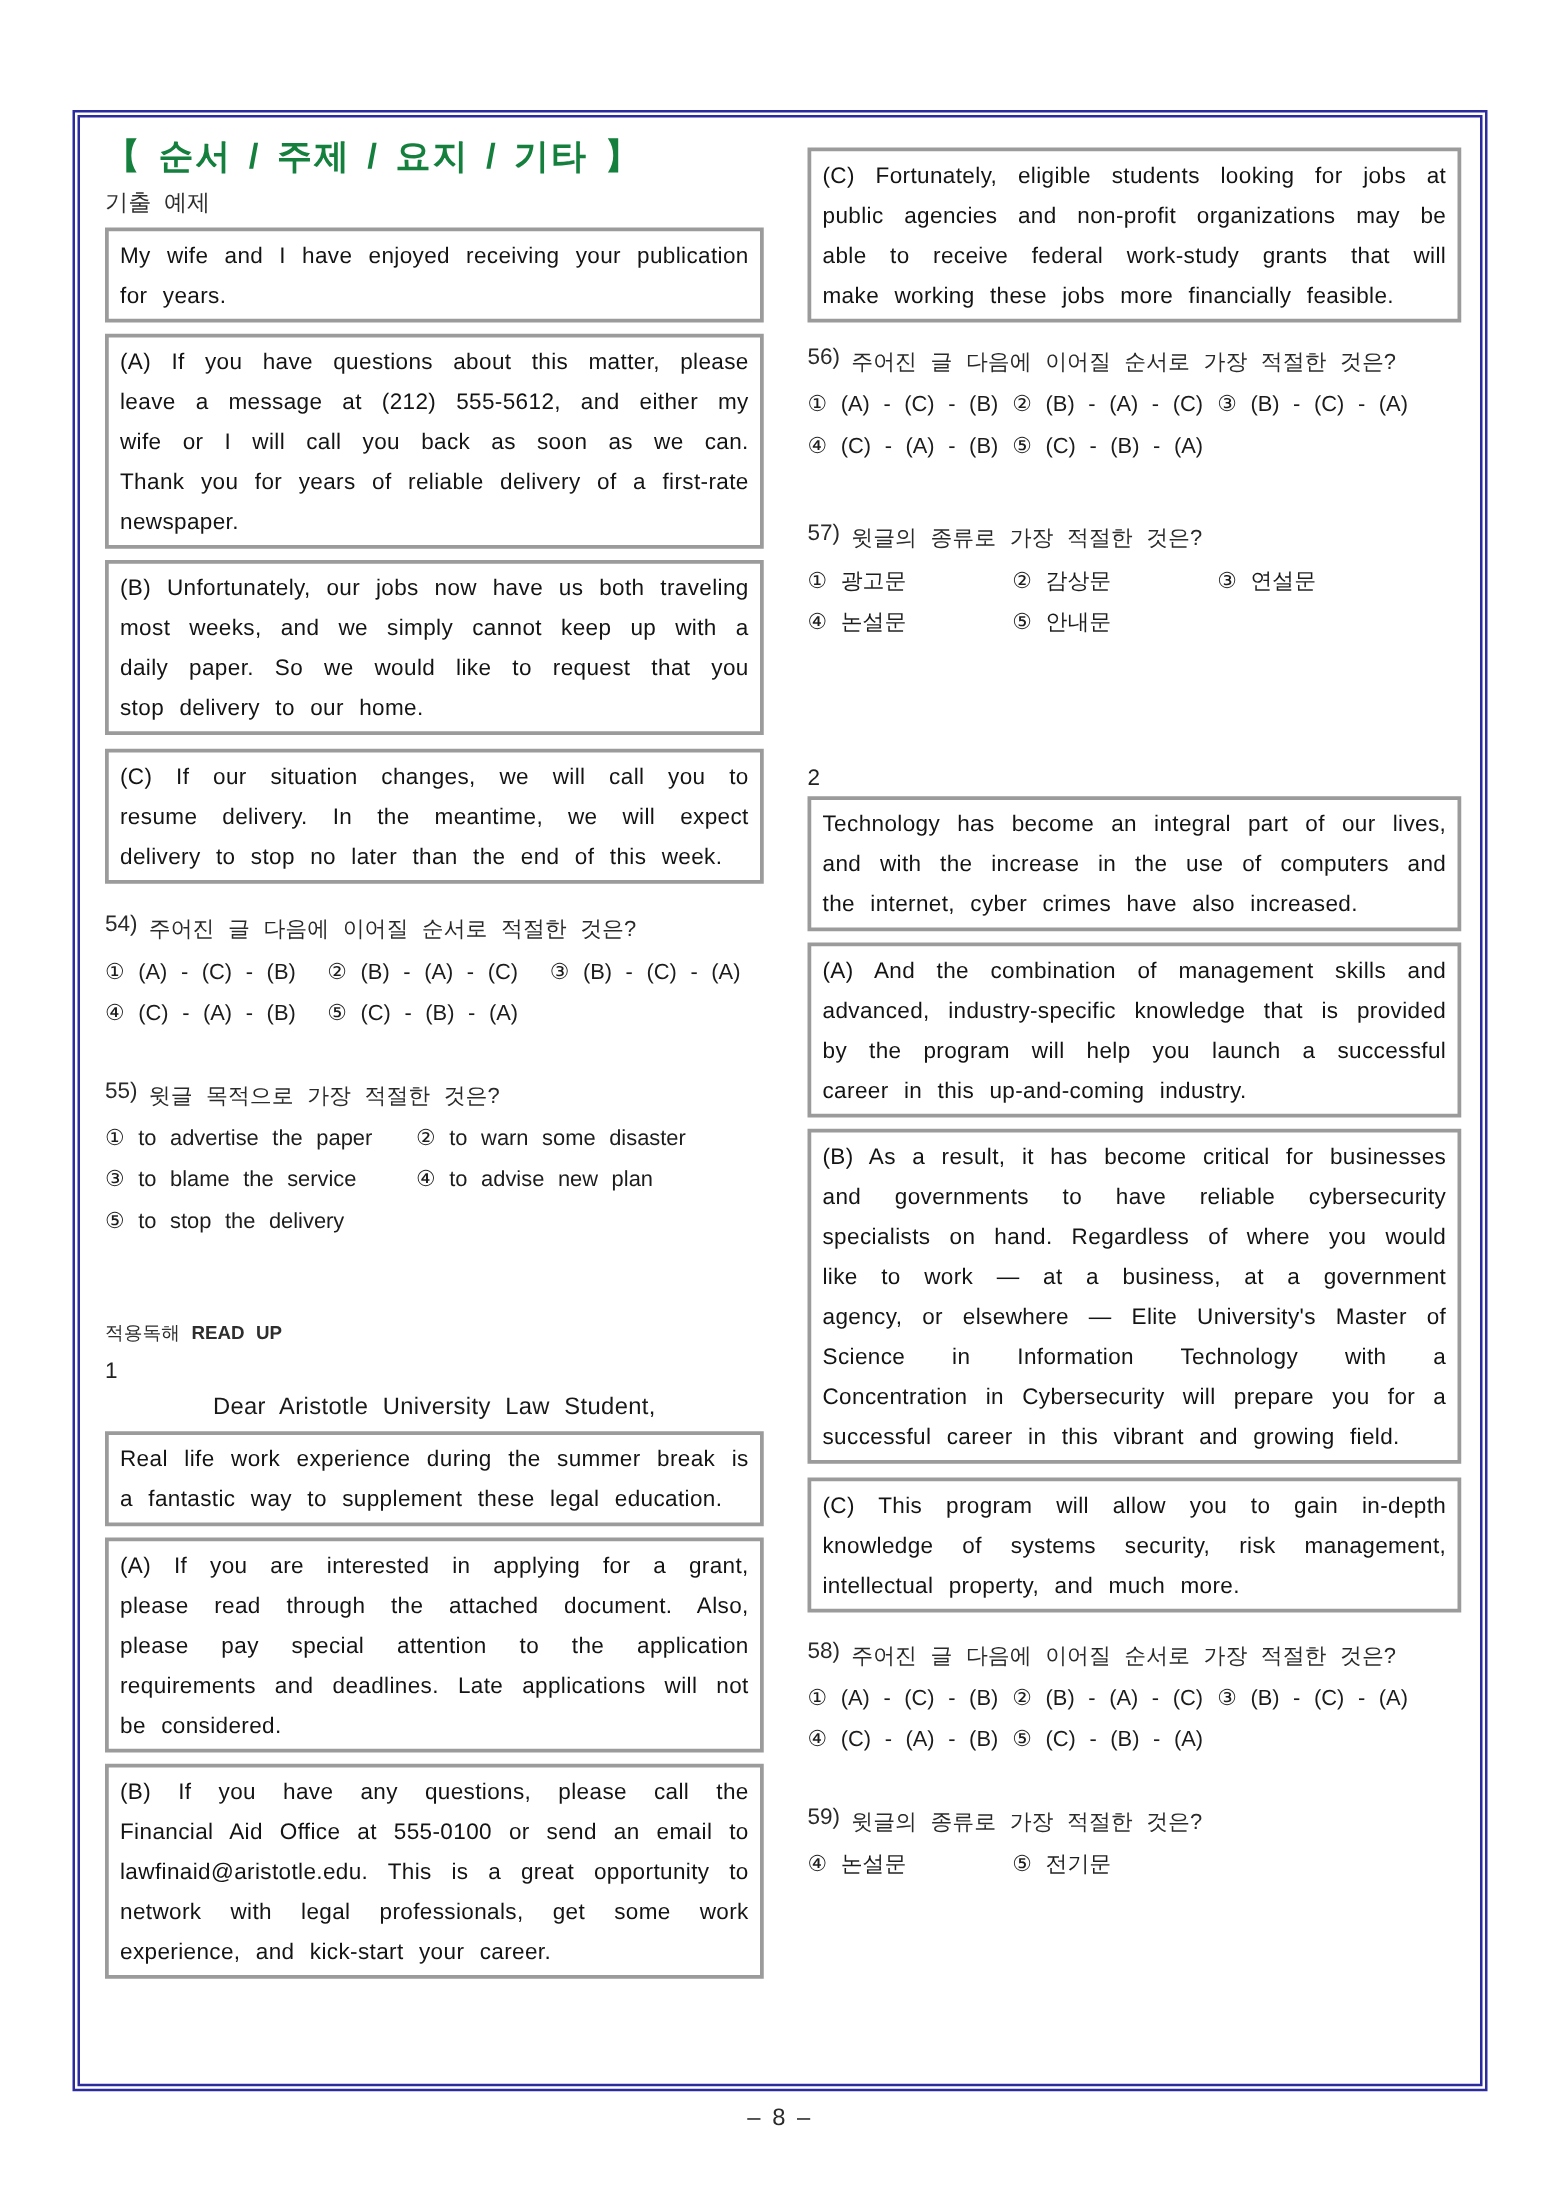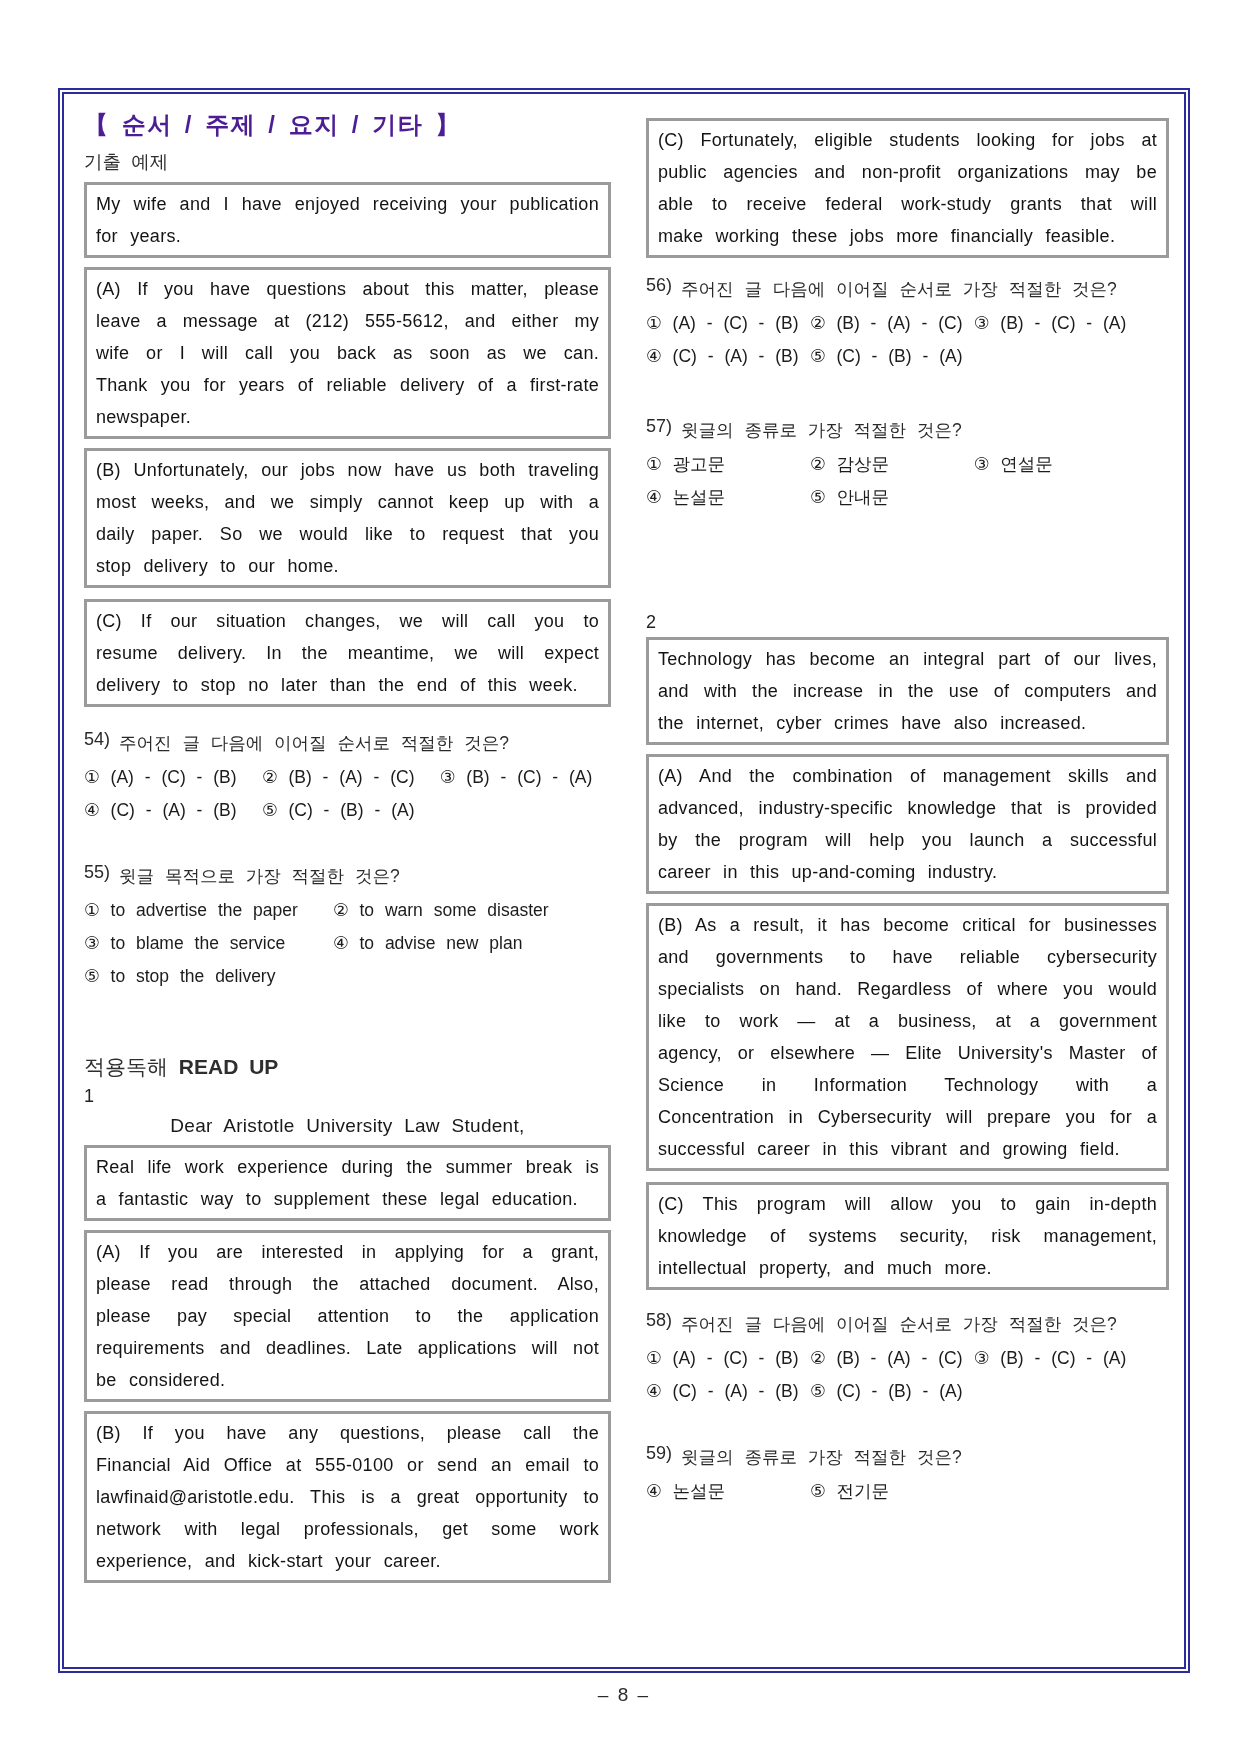--- a/index.html
+++ b/index.html
@@ -11,21 +11,21 @@
   .page-border {
     position:absolute; left:58px; top:88px; width:1132px; height:1585px;
     border:6px double #2b2b9e; box-sizing:border-box;
     padding:14px 0 0 20px;
   }
   .columns { display:flex; gap:35px; }
   .col-left  { width:527px; }
   .col-right { width:523px; padding-top:10px; }
 
   .title {
-    font-size:24px; font-weight:bold; color:#4c1d95;
+    font-size:28px; font-weight:bold; color:#15803d;
     margin:0 0 6px 0; letter-spacing:1.5px; line-height:34px; word-spacing:4px;
   }
   .sub-label { font-size:18.5px; line-height:27px; margin-bottom:7px; color:#2e2e2e; word-spacing:5px; }
 
   .pbox {
     border:3px solid #9b9b9b; box-sizing:border-box;
     padding:3px 9px; margin-bottom:9px;
     font-size:18px; line-height:32px;
     text-align:justify; text-align-last:left;
     word-spacing:7px; letter-spacing:0.3px; color:#141414;
@@ -34,21 +34,21 @@
   .q-block { word-spacing:6px; }
   .q-line { font-size:17.5px; line-height:30px; margin-bottom:3px; color:#2a2a2a; }
   .q-num  { font-size:18px; vertical-align:4px; margin-right:9px; color:#2a2a2a; }
   .opt-row { font-size:17.5px; line-height:33px; color:#1c1c1c; }
   .opt { display:inline-block; }
   .opt.seqL { width:167px; }
   .opt.seqR { width:153px; }
   .opt.purp { width:238px; }
   .opt.kind { width:153px; }
 
-  .readup { margin-top:60px; font-size:21px; line-height:28px; word-spacing:5px; color:#2e2e2e; }
+  .readup { margin-top:60px; font-size:15px; line-height:28px; word-spacing:5px; color:#2e2e2e; }
   .readup .en { font-weight:bold; }
   .psg-num { font-size:18px; line-height:30px; color:#222; }
   .salutation { font-size:19px; line-height:30px; margin-bottom:4px; word-spacing:6px; letter-spacing:0.3px;text-align:center; }
 
   .footer {
     position:absolute; left:58px; width:1132px; top:1684px;
     text-align:center; font-size:19px; color:#2a2a2a; letter-spacing:2px;
   }
 </style>
 </head>

